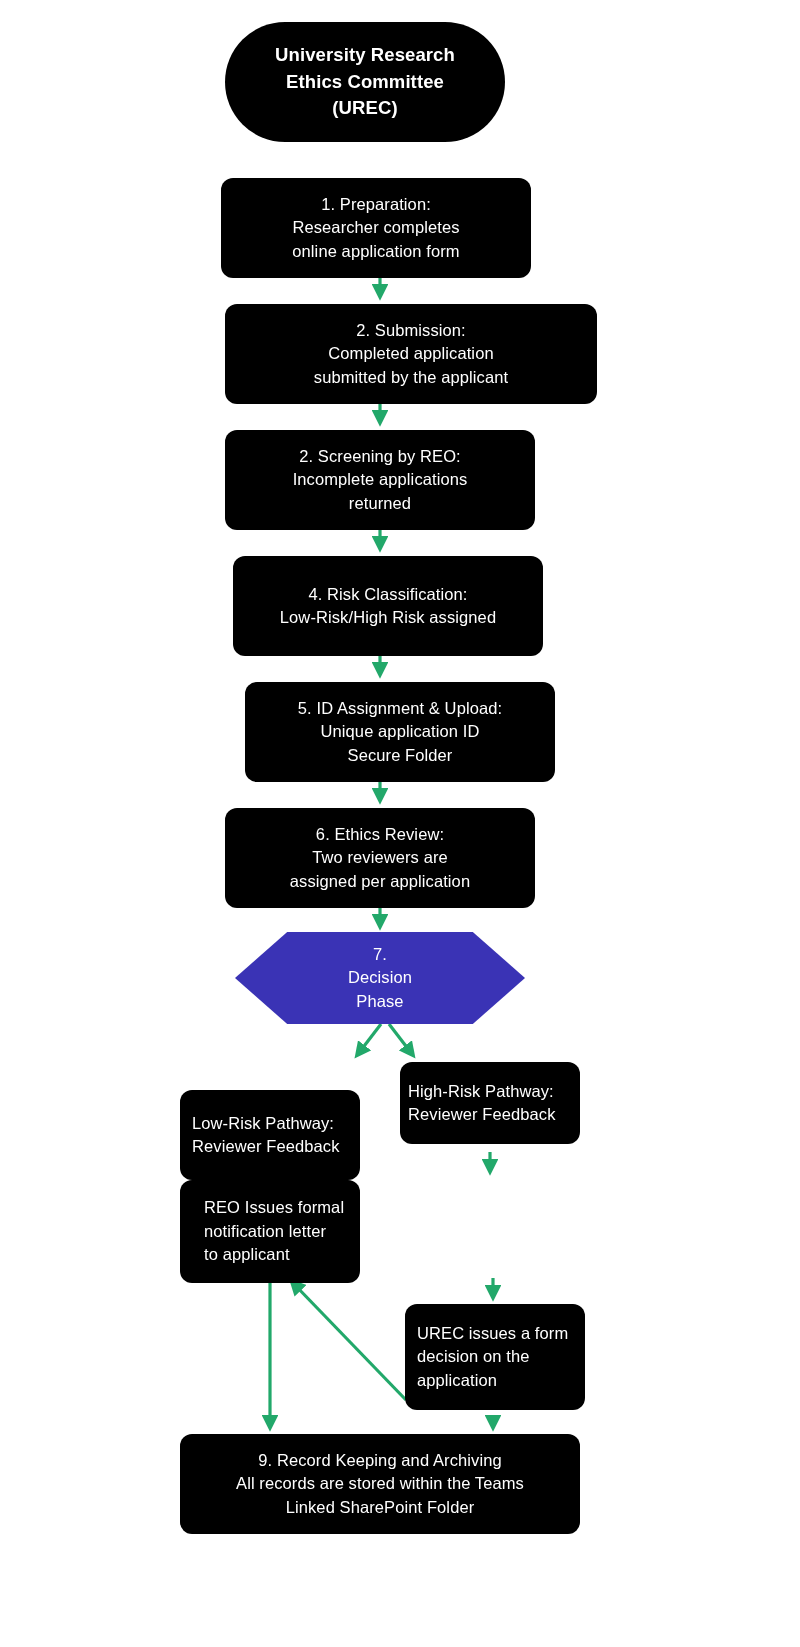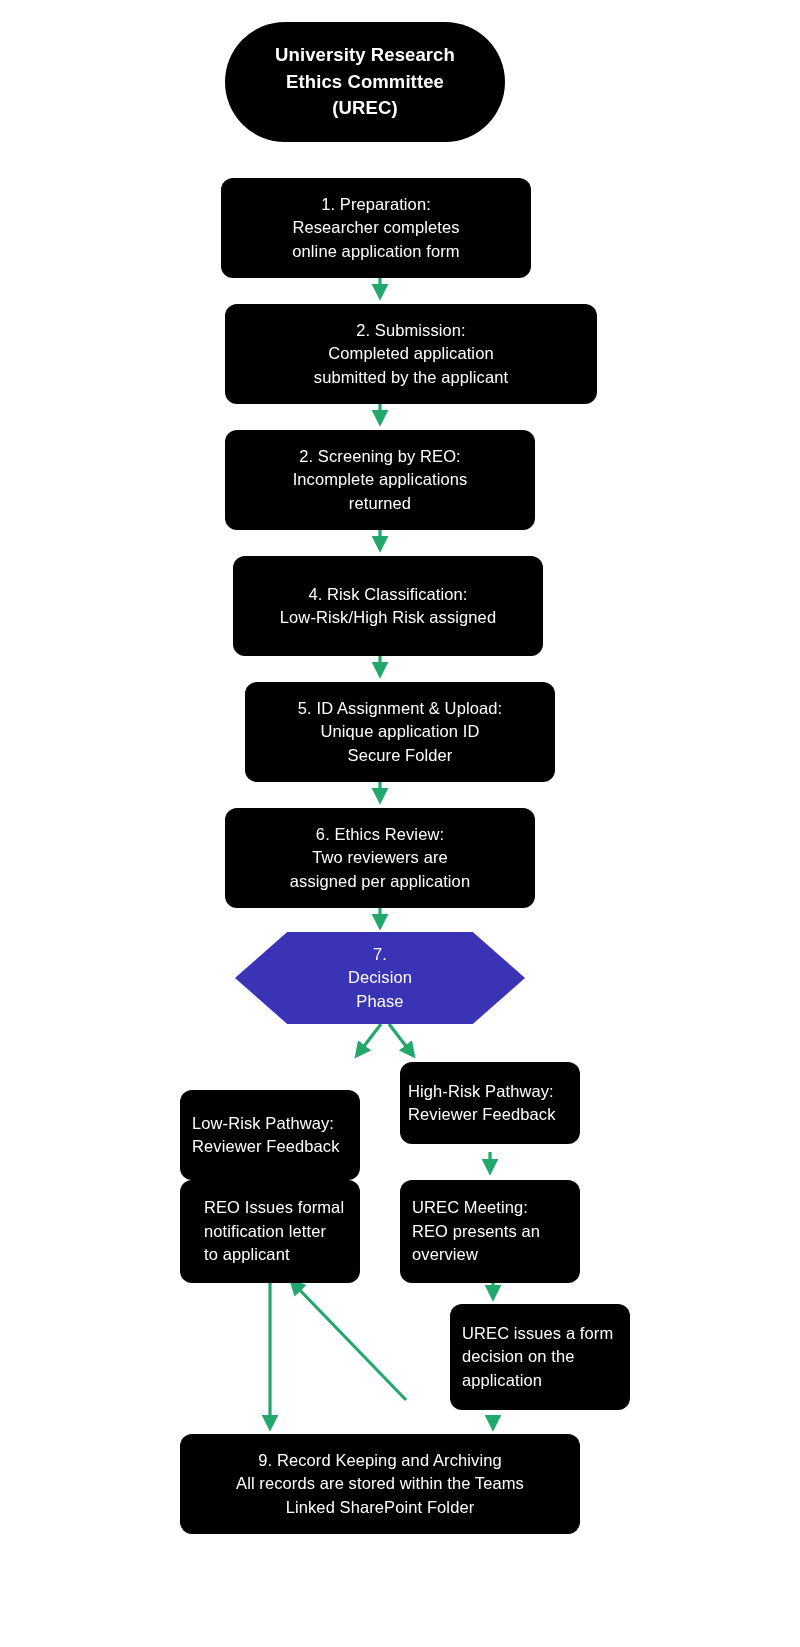--- a/index.html
+++ b/index.html
@@ -157,25 +157,22 @@
     <div class="node" style="left:180px; top:1062px; width:180px; height:90px; justify-content:flex-start; text-align:left; padding-left:12px;margin-top:28px;">Low-Risk Pathway:
 Reviewer Feedback</div>
 
     <div class="node" style="left:400px; top:1062px; width:180px; height:82px; justify-content:flex-start; text-align:left; padding-left:8px;">High-Risk Pathway:
 Reviewer Feedback</div>
 
     <div class="node" style="left:180px; top:1180px; width:180px; height:103px; justify-content:flex-start; text-align:left; padding-left:24px;">REO Issues formal
 notification letter
 to applicant</div>
 
-    <div class="node" style="left:400px; top:1180px; width:180px; height:103px; justify-content:flex-start; text-align:left; padding-left:12px;">UREC Meeting:
-REO presents an
-overview</div>
 
-    <div class="node" style="left:405px; top:1304px; width:180px; height:106px; justify-content:flex-start; text-align:left; padding-left:12px;margin-left:45px;">UREC issues a form
+    <div class="node" style="left:405px; top:1304px; width:180px; height:106px; justify-content:flex-start; text-align:left; padding-left:12px;">UREC issues a form
 decision on the
 application</div>
 
     <div class="node" style="left:180px; top:1434px; width:400px; height:100px;">9. Record Keeping and Archiving
 All records are stored within the Teams
 Linked SharePoint Folder</div>
 
   </div>
 </div>
 

